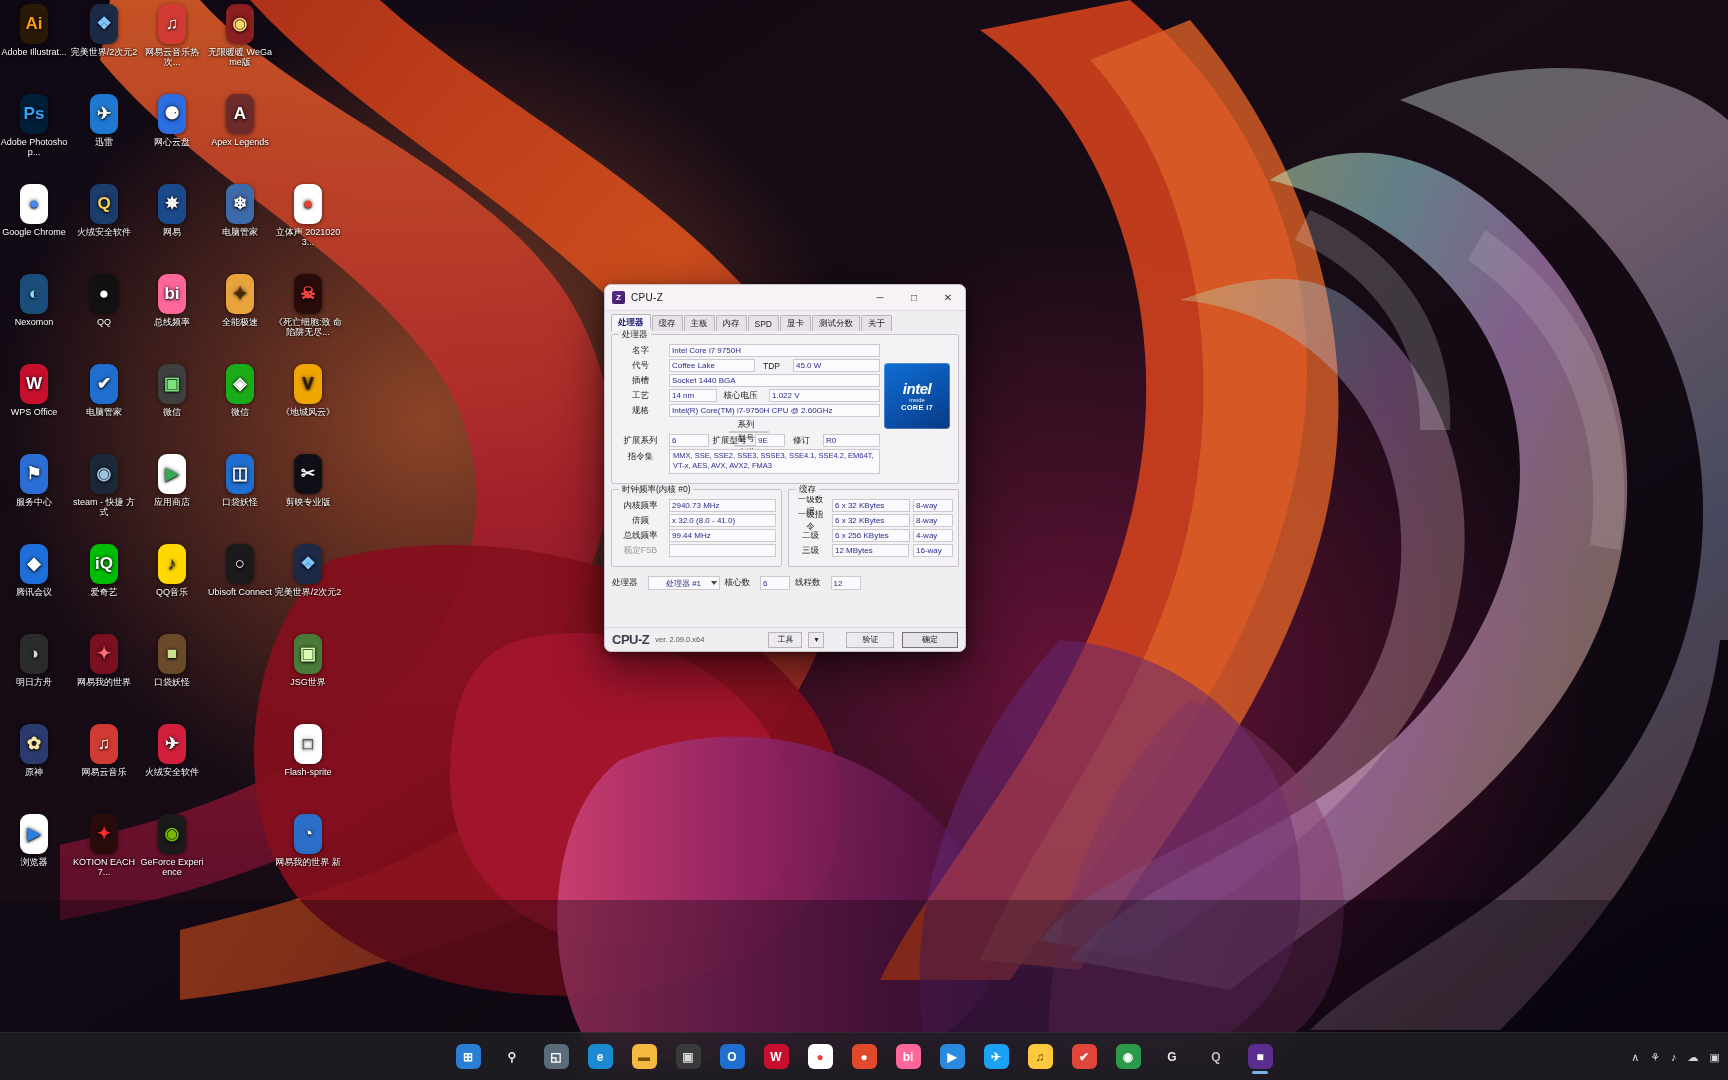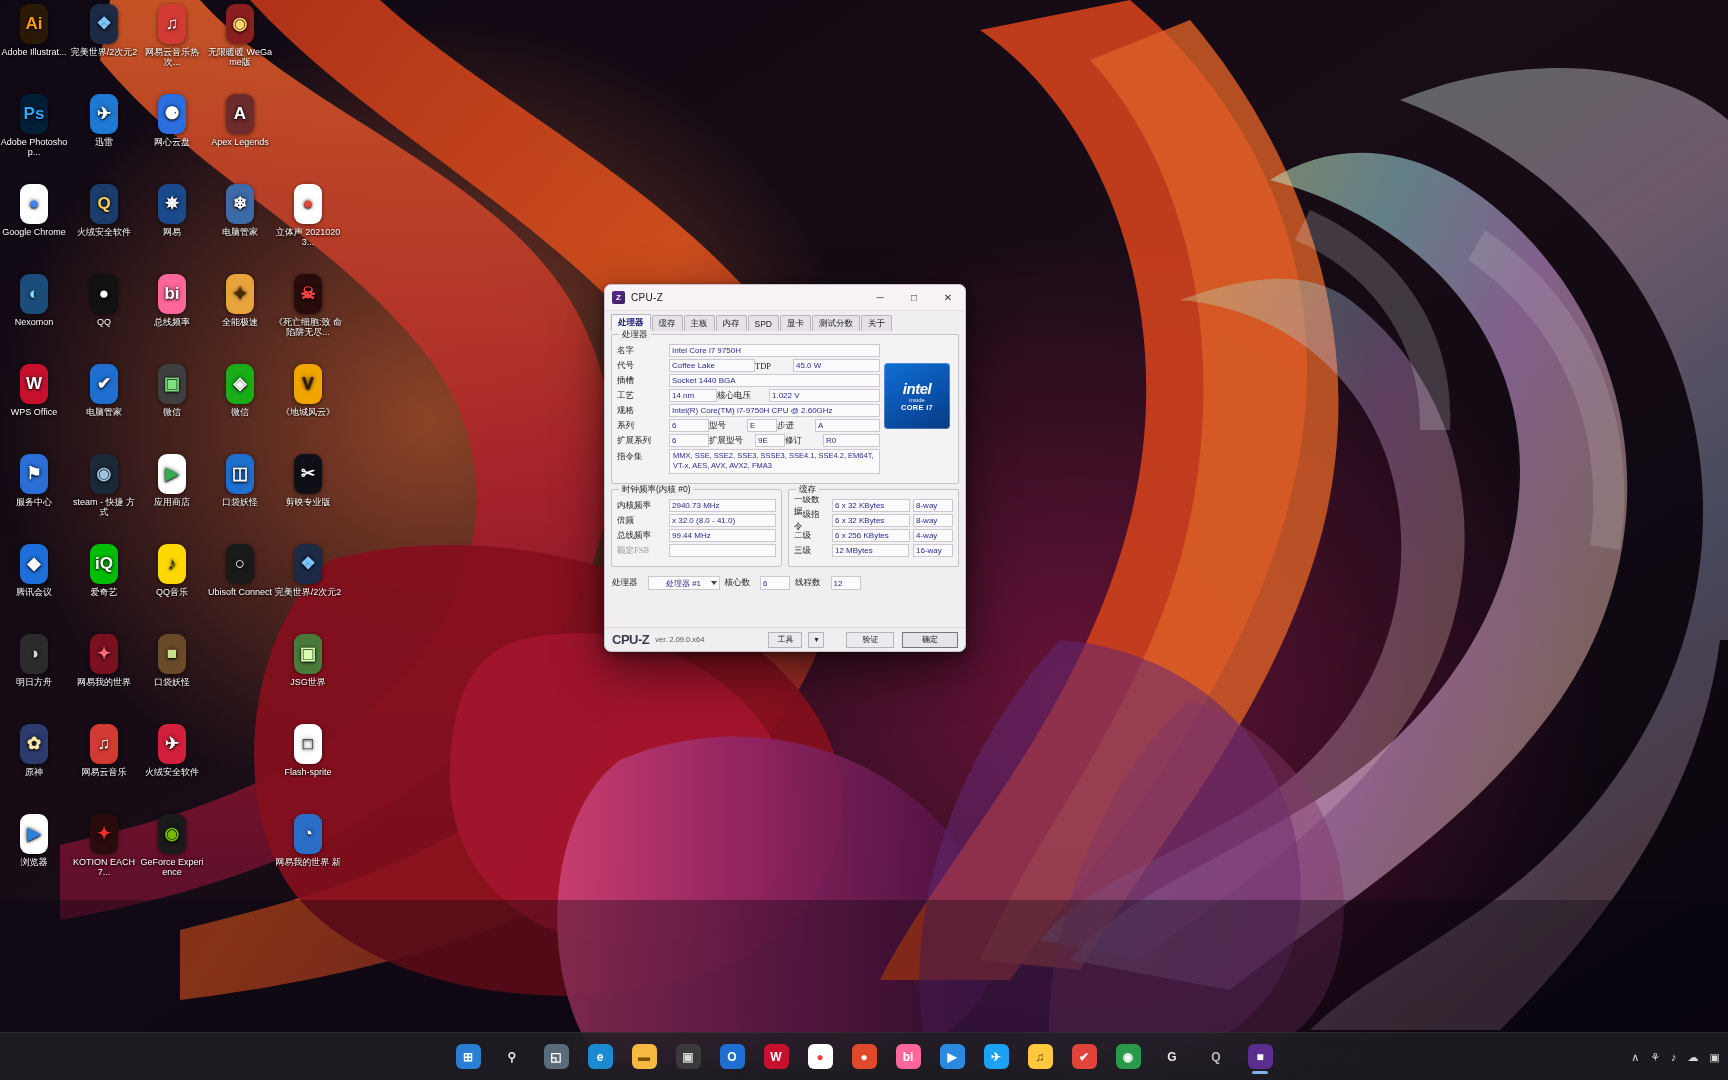--- a/index.html
+++ b/index.html
@@ -117,22 +117,22 @@
     border:1px solid #c8c2cb; border-radius:2px;
     position:relative; margin-bottom:5px; padding:9px 5px 5px 5px;
     background:#f4f2f5;
   }
   .group > .gtitle {
     position:absolute; top:-6px; left:7px;
     background:#f0eef1; padding:0 3px; font-size:8.5px; color:#222;
   }
   .row { display:flex; align-items:center; height:13px; margin-bottom:2px; }
   .lbl {
-    width:52px; text-align:left; padding-right:5px;
-    font-size:8.5px; color:#1b1b1b; flex:none;font-family:Liberation Serif, serif;
+    width:52px; text-align:center; padding-right:5px;
+    font-size:8.5px; color:#1b1b1b; flex:none;
   }
   .lbl.w38 { width:38px; }
   .lbl.w46 { width:46px; }
   .val {
     background:#fbfafc; border:1px solid #cdc7d0;
     height:13px; line-height:12px; font-size:8px;
     color:#2b2b8f; text-align:left; overflow:hidden;
     white-space:nowrap; padding:0 2px;
   }
   .val.flex1 { flex:1; }
@@ -534,21 +534,21 @@
         <div class="val" style="width:48px;">14 nm</div>
         <div class="lbl">核心电压</div>
         <div class="val flex1">1.022 V</div>
       </div>
 
       <div class="row">
         <div class="lbl">规格</div>
         <div class="val flex1">Intel(R) Core(TM) i7-9750H CPU @ 2.60GHz</div>
       </div>
 
-      <div class="row" style="padding-right:0;">
+      <div class="row" style="padding-right:0;flex-direction:column;">
         <div class="lbl">系列</div>
         <div class="val" style="width:40px;">6</div>
         <div class="lbl w38">型号</div>
         <div class="val" style="width:30px;">E</div>
         <div class="lbl w38">步进</div>
         <div class="val flex1">A</div>
       </div>
 
       <div class="row">
         <div class="lbl">扩展系列</div>

